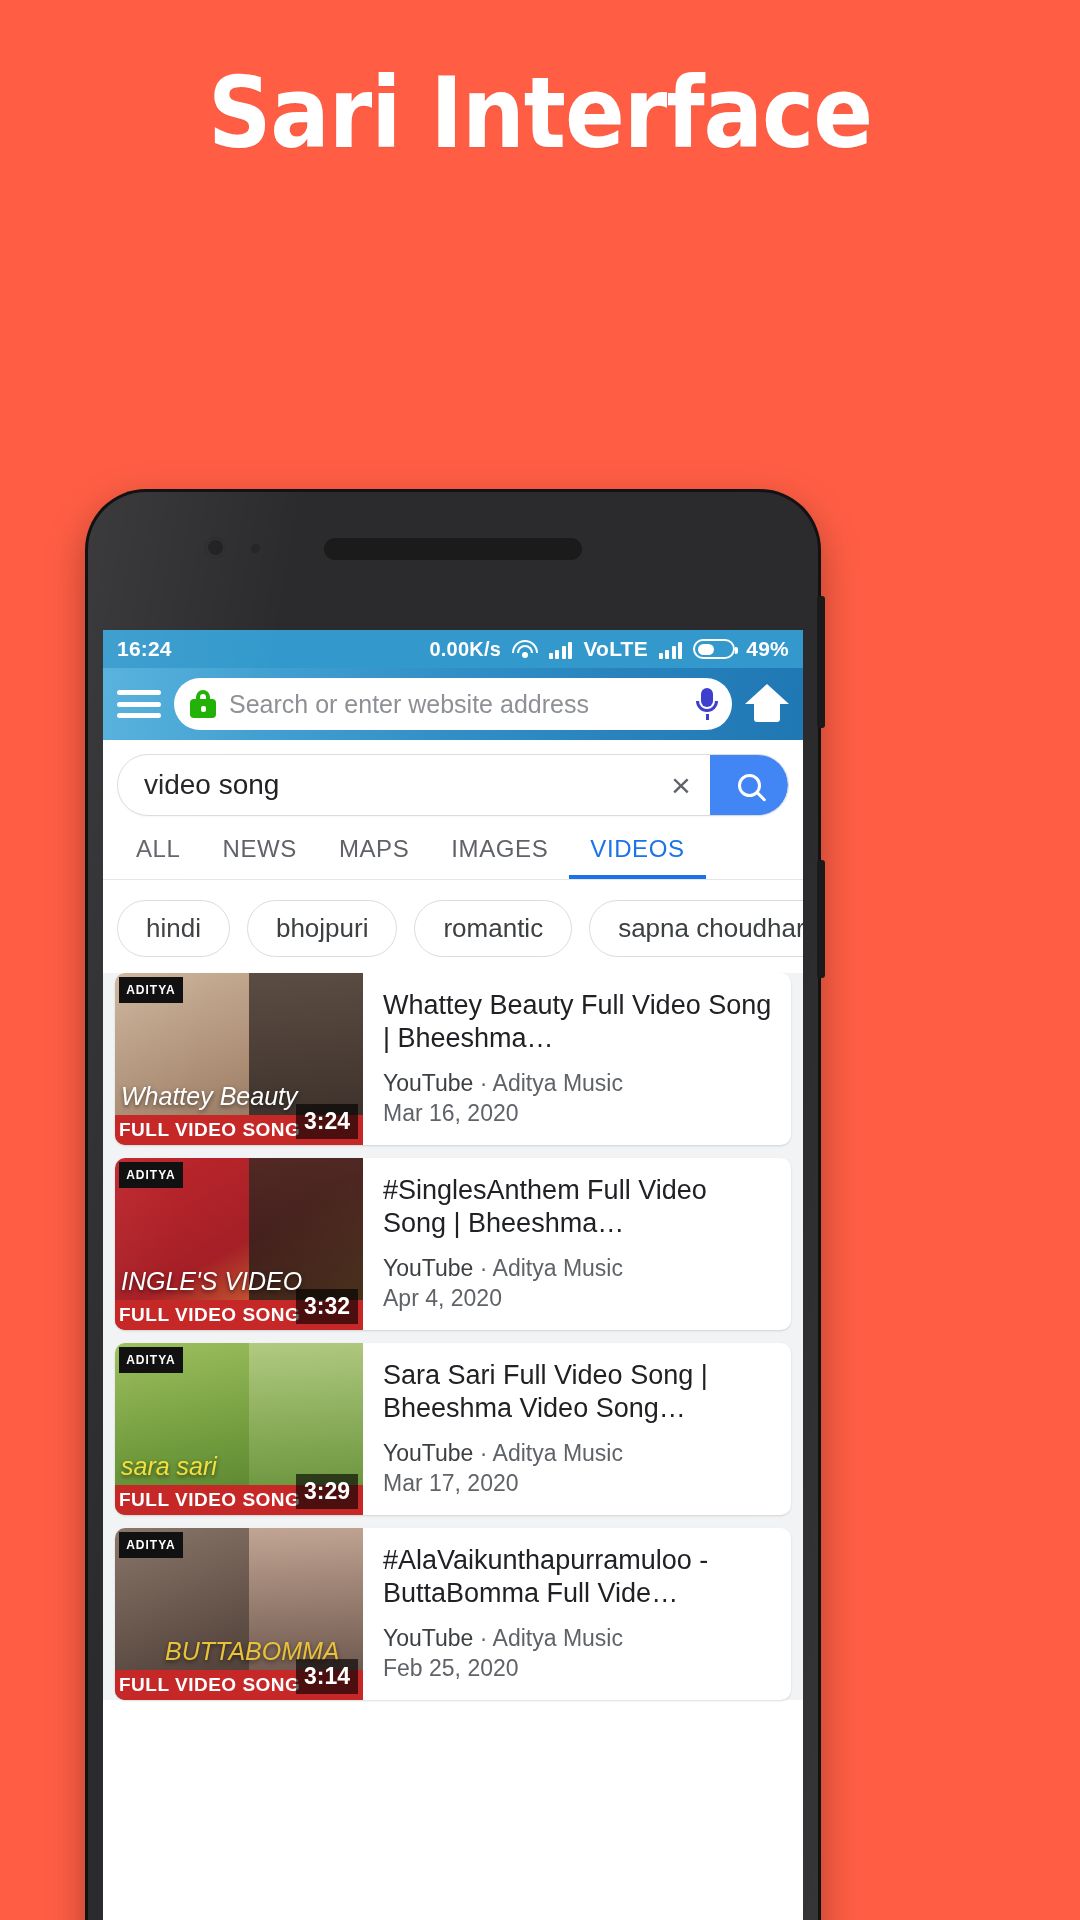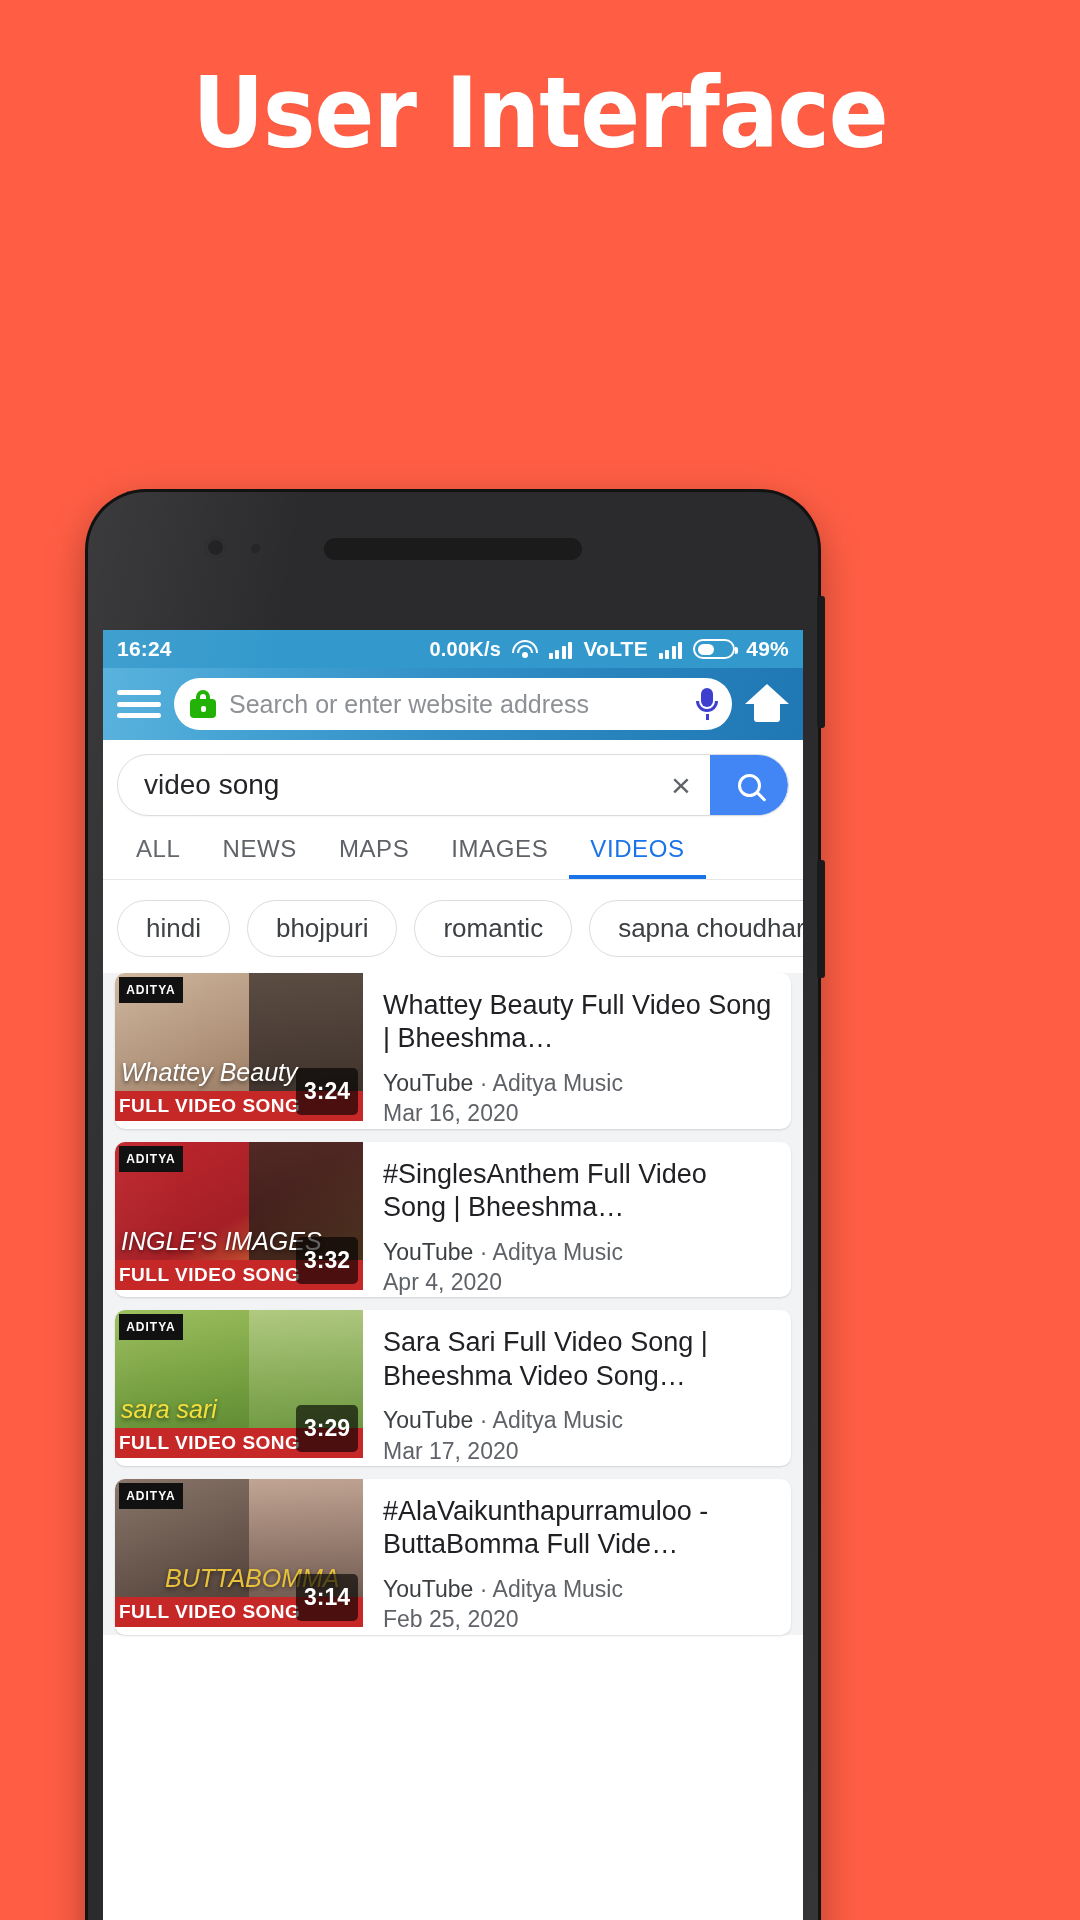--- a/index.html
+++ b/index.html
@@ -195,28 +195,28 @@
 
   
   .results { background:#f1f3f4; padding:0 12px 0 12px; }
   .rcard {
     background:#fff; border-radius:10px;
     margin-bottom:13px; display:flex; overflow:hidden;
     box-shadow:0 1px 2px rgba(60,64,67,.18);
     cursor:pointer;
   }
   .thumb {
-    position:relative; width:248px; height:148px; flex:0 0 auto;
+    position:relative; width:248px; height:172px; flex:0 0 auto;
     overflow:hidden; background:#888;
   }
   .thumb .dur {
     position:absolute; right:5px; bottom:6px;
     background:rgba(0,0,0,.62); color:#fff;
     font-size:23px; font-weight:700;
-    padding:10px 8px; border-radius:5px;
+    padding:4px 8px; border-radius:0;
     z-index:5;
   }
   .thumb .logo {
     position:absolute; left:4px; top:4px; z-index:5;
     width:64px; height:26px; background:#111;
     color:#fff; font-size:12px; font-weight:700;
     display:flex; align-items:center; justify-content:center;
     letter-spacing:1px;
   }
   .thumb .banner {
@@ -241,21 +241,21 @@
     max-height:72px; overflow:hidden; margin-bottom:12px;
   }
   .rsrc { font-size:23px; color:#5f6368; line-height:1.32; }
   .rsrc .site { color:#3c4043; }
   .rdate { font-size:23px; color:#5f6368; line-height:1.32; }
 </style>
 </head>
 <body>
 
 <div class="promo">
-  <span class="l2">User Interface</span>
+  <span class="l2">Sari Interface</span>
 </div>
 
 <div class="phone">
   <div class="earpiece"></div>
   <div class="frontcam"></div>
   <div class="sensor"></div>
   <div class="btn-vol"></div>
   <div class="btn-pow"></div>
 
   <div class="screen">
@@ -357,21 +357,21 @@
             <span>Aditya Music</span>
           </div>
           <div class="rdate">Mar 16, 2020</div>
         </div>
       </div>
 
       <div class="rcard">
         <div class="thumb" style="background:linear-gradient(150deg,#c0272d 0%,#a51f26 50%,#e8a33d 100%);">
           <span class="silho" style="background:linear-gradient(180deg,#3a2a22 0%,#1e1613 100%);opacity:.8;"></span>
           <span class="logo">ADITYA</span>
-          <span class="titleart">INGLE'S IMAGES</span>
+          <span class="titleart">INGLE'S VIDEO</span>
           <span class="banner">FULL VIDEO SONG</span>
           <span class="dur">3:32</span>
         </div>
         <div class="rmeta">
           <div class="rtitle">#SinglesAnthem Full Video Song | Bheeshma…</div>
           <div class="rsrc">
             <span class="site">YouTube</span>
             <span>·</span>
             <span>Aditya Music</span>
           </div>

